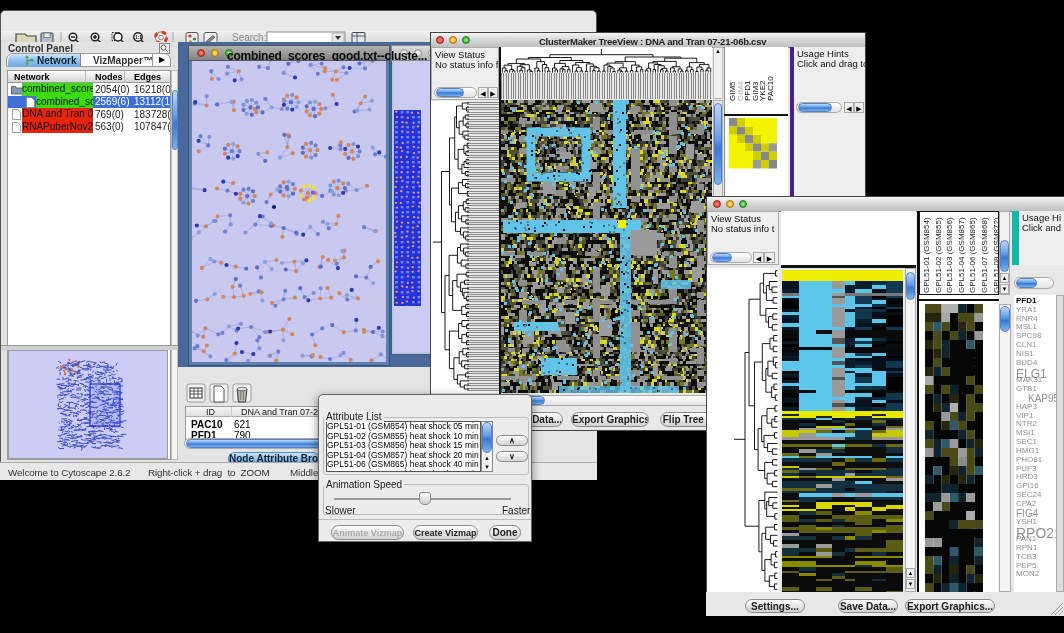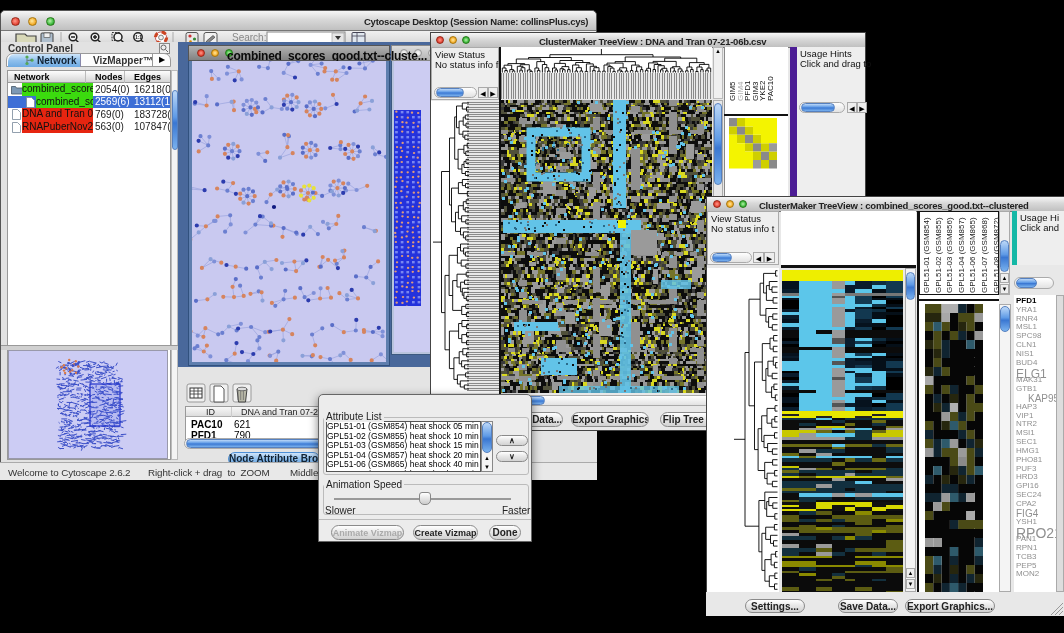--- a/index.html
+++ b/index.html
@@ -12,26 +12,20 @@
 .small .tl{width:8px;height:8px}
 .wtitle{font-weight:bold;color:#222;white-space:nowrap;letter-spacing:-0.25px}
 .btn{position:absolute;background:linear-gradient(#fff,#e8e8e8 45%,#d2d2d2);border:1px solid #8a8a8a;border-radius:9px;text-align:center;font-size:10px;font-weight:bold;color:#222;line-height:13px;white-space:nowrap;overflow:hidden}
 .aquathumb{position:absolute;border-radius:5px;background:linear-gradient(#bcd8f8,#5e9ae6 45%,#3a77d2 55%,#7ab2ee);border:1px solid #5580c0}
 .sbtrack{position:absolute;background:linear-gradient(#fff,#e2e2e2);border:1px solid #aaa;border-radius:6px}
 .panel-txt{font-size:9.5px;color:#111;line-height:10px;white-space:nowrap}
 .rot{position:absolute;font-size:8px;color:#222;white-space:nowrap;transform:rotate(-90deg);transform-origin:left bottom}
 svg{position:absolute}
 </style></head><body>
 <div class="abs" style="left:0;top:10px;width:597px;height:470px;background:#e8e8e8;border:1px solid #555;border-radius:5px 5px 0 0">
-    <div class="titlebar abs" style="left:0;top:0;width:595px;height:20px;border-radius:5px 5px 0 0;overflow:hidden">
-      <div class="tl r" style="left:10px;top:6px"></div>
-      <div class="tl y" style="left:27px;top:6px"></div>
-      <div class="tl g" style="left:45px;top:6px"></div>
-      <div class="wtitle abs" style="left:363px;top:5px;font-size:9.5px">Cytoscape Desktop (Session Name: collinsPlus.cys)</div>
-    </div>
     <div class="abs" style="left:0;top:20px;width:595px;height:14px;background:linear-gradient(#f0f0f0,#d6d6d6)">
       <svg width="380" height="14" style="left:0;top:0" viewBox="0 0 380 14">
 <path d="M15 3h9l2 2h9v8H15z" fill="#d8d8b8" stroke="#444" stroke-width="1.2"></path>
 <rect x="40" y="2" width="12" height="11" fill="#aebecd" stroke="#444" rx="1"></rect>
         <rect x="43" y="2" width="6" height="4.5" fill="#eee" stroke="#444" stroke-width="0.6"></rect>
 <line x1="60" y1="1" x2="60" y2="13" stroke="#aaa"></line>
 <g stroke="#222" fill="none" stroke-width="1.5">
           <circle cx="72" cy="6" r="3.8" fill="#f4f4f4"></circle>
           <line x1="75" y1="9" x2="79" y2="13"></line>
           <line x1="70" y1="6" x2="74" y2="6"></line>
@@ -467,21 +461,21 @@
     <path fill="#cfcf00" d="M8 0h8v8.4h-8zM0 8.4h8v8.4h-8zM16 8.4h8v8.4h-8zM8 16.8h8v8.4h-8zM24 16.8h8v8.4h-8zM16 25.2h8v8.4h-8zM32 25.2h8v8.4h-8zM24 33.6h8v8.4h-8zM40 33.6h8v8.4h-8zM32 42h8v8.4h-8z"></path>
     <path fill="#f4f400" d="M16 0h8v8.4h-8zM24 0h8v8.4h-8zM32 0h8v8.4h-8zM40 0h8v8.4h-8zM24 8.4h8v8.4h-8zM32 8.4h8v8.4h-8zM40 8.4h8v8.4h-8zM0 16.8h8v8.4h-8zM32 16.8h8v8.4h-8zM40 16.8h8v8.4h-8zM0 25.2h8v8.4h-8zM8 25.2h8v8.4h-8zM0 33.6h8v8.4h-8zM8 33.6h8v8.4h-8zM16 33.6h8v8.4h-8zM0 42h8v8.4h-8zM8 42h8v8.4h-8zM16 42h8v8.4h-8z"></path>
     <path fill="#9a9a9a" d="M40 25.2h8v8.4h-8zM24 42h8v8.4h-8z"></path>
   </svg>
 <div class="abs" style="left:792px;top:117.0px;font-size:8px;color:#111">GIM5</div>
 <div class="abs" style="left:792px;top:125.4px;font-size:8px;color:#111">GIM4</div>
 <div class="abs" style="left:792px;top:133.8px;font-size:8px;color:#111">PFD1</div>
 <div class="abs" style="left:792px;top:142.2px;font-size:8px;color:#999">GIM3</div>
 <div class="abs" style="left:792px;top:150.6px;font-size:8px;color:#111">YKE2</div>
 <div class="abs" style="left:792px;top:159.0px;font-size:8px;color:#111">PAC10</div>
-<div class="abs" style="left:790px;top:47px;width:75px;height:149px;background:#eee;border-left:7px solid #4c1d95">
+<div class="abs" style="left:790px;top:47px;width:75px;height:149px;background:#eee;border-left:4px solid #4c1d95">
     <div class="panel-txt abs" style="left:3px;top:2px">Usage Hints<br>Click and drag to</div>
     <div class="sbtrack" style="left:2px;top:55px;width:46px;height:11px"></div>
     <div class="aquathumb" style="left:4px;top:56px;width:34px;height:9px"></div>
     <div class="abs" style="left:50px;top:55px;width:10px;height:11px;background:#eee;border:1px solid #aaa;font-size:7px;text-align:center;line-height:11px">◀</div>
     <div class="abs" style="left:60px;top:55px;width:10px;height:11px;background:#eee;border:1px solid #aaa;font-size:7px;text-align:center;line-height:11px">▶</div>
   </div>
 <div class="abs" style="left:431px;top:101px;width:68px;height:292px;background:#fff;overflow:hidden">
     <div class="abs" style="left:36px;top:0;width:32px;height:290px;background:repeating-linear-gradient(0deg,#8a8a8a 0 1px,#e8e8e8 1px 2.4px)"></div>
     <svg width="40" height="290" style="left:0;top:0" viewBox="0 0 40 290">
       <path stroke="#000" stroke-width="0.9" fill="none" d="M35.5 6.0L35.5 10.1M35.5 6.0L38.0 6.0M35.5 10.1L38.0 10.1M31.3 2.0L31.3 8.1M31.3 2.0L38.0 2.0M31.3 8.1L35.5 8.1M34.3 14.1L34.3 18.1M34.3 14.1L38.0 14.1M34.3 18.1L38.0 18.1M35.0 22.2L35.0 26.2M35.0 22.2L38.0 22.2M35.0 26.2L38.0 26.2M32.2 16.1L32.2 24.2M32.2 16.1L34.3 16.1M32.2 24.2L35.0 24.2M33.8 34.2L33.8 38.3M33.8 34.2L38.0 34.2M33.8 38.3L38.0 38.3M31.9 30.2L31.9 36.2M31.9 30.2L38.0 30.2M31.9 36.2L33.8 36.2M28.1 20.1L28.1 33.2M28.1 20.1L32.2 20.1M28.1 33.2L31.9 33.2M25.5 5.0L25.5 26.7M25.5 5.0L31.3 5.0M25.5 26.7L28.1 26.7M36.2 42.3L36.2 46.3M36.2 42.3L38.0 42.3M36.2 46.3L38.0 46.3M34.8 50.3L34.8 54.4M34.8 50.3L38.0 50.3M34.8 54.4L38.0 54.4M32.9 44.3L32.9 52.4M32.9 44.3L36.2 44.3M32.9 52.4L34.8 52.4M35.0 58.4L35.0 62.4M35.0 58.4L38.0 58.4M35.0 62.4L38.0 62.4M33.0 60.4L33.0 66.5M33.0 60.4L35.0 60.4M33.0 66.5L38.0 66.5M34.4 70.5L34.4 74.5M34.4 70.5L38.0 70.5M34.4 74.5L38.0 74.5M30.9 63.4L30.9 72.5M30.9 63.4L33.0 63.4M30.9 72.5L34.4 72.5M27.1 48.3L27.1 68.0M27.1 48.3L32.9 48.3M27.1 68.0L30.9 68.0M23.7 15.9L23.7 58.2M23.7 15.9L25.5 15.9M23.7 58.2L27.1 58.2M34.5 82.6L34.5 86.6M34.5 82.6L38.0 82.6M34.5 86.6L38.0 86.6M31.4 78.5L31.4 84.6M31.4 78.5L38.0 78.5M31.4 84.6L34.5 84.6M36.3 90.6L36.3 94.7M36.3 90.6L38.0 90.6M36.3 94.7L38.0 94.7M27.4 81.6L27.4 92.6M27.4 81.6L31.4 81.6M27.4 92.6L36.3 92.6M35.2 98.7L35.2 102.7M35.2 98.7L38.0 98.7M35.2 102.7L38.0 102.7M34.2 106.7L34.2 110.8M34.2 106.7L38.0 106.7M34.2 110.8L38.0 110.8M32.3 100.7L32.3 108.8M32.3 100.7L35.2 100.7M32.3 108.8L34.2 108.8M34.8 118.8L34.8 122.8M34.8 118.8L38.0 118.8M34.8 122.8L38.0 122.8M30.6 114.8L30.6 120.8M30.6 114.8L38.0 114.8M30.6 120.8L34.8 120.8M27.4 104.7L27.4 117.8M27.4 104.7L32.3 104.7M27.4 117.8L30.6 117.8M34.7 134.9L34.7 139.0M34.7 134.9L38.0 134.9M34.7 139.0L38.0 139.0M32.4 130.9L32.4 136.9M32.4 130.9L38.0 130.9M32.4 136.9L34.7 136.9M29.5 126.9L29.5 133.9M29.5 126.9L38.0 126.9M29.5 133.9L32.4 133.9M24.5 111.3L24.5 130.4M24.5 111.3L27.4 111.3M24.5 130.4L29.5 130.4M20.5 87.1L20.5 120.8M20.5 87.1L27.4 87.1M20.5 120.8L24.5 120.8M18.5 37.0L18.5 104.0M18.5 37.0L23.7 37.0M18.5 104.0L20.5 104.0M34.4 151.0L34.4 155.1M34.4 151.0L38.0 151.0M34.4 155.1L38.0 155.1M32.6 147.0L32.6 153.1M32.6 147.0L38.0 147.0M32.6 153.1L34.4 153.1M29.5 143.0L29.5 150.0M29.5 143.0L38.0 143.0M29.5 150.0L32.6 150.0M34.9 163.1L34.9 167.2M34.9 163.1L38.0 163.1M34.9 167.2L38.0 167.2M30.2 159.1L30.2 165.1M30.2 159.1L38.0 159.1M30.2 165.1L34.9 165.1M26.4 146.5L26.4 162.1M26.4 146.5L29.5 146.5M26.4 162.1L30.2 162.1M35.2 171.2L35.2 175.2M35.2 171.2L38.0 171.2M35.2 175.2L38.0 175.2M33.5 179.2L33.5 183.3M33.5 179.2L38.0 179.2M33.5 183.3L38.0 183.3M35.3 195.3L35.3 199.4M35.3 195.3L38.0 195.3M35.3 199.4L38.0 199.4M32.9 191.3L32.9 197.4M32.9 191.3L38.0 191.3M32.9 197.4L35.3 197.4M31.3 187.3L31.3 194.3M31.3 187.3L38.0 187.3M31.3 194.3L32.9 194.3M29.6 181.2L29.6 190.8M29.6 181.2L33.5 181.2M29.6 190.8L31.3 190.8M26.0 173.2L26.0 186.0M26.0 173.2L35.2 173.2M26.0 186.0L29.6 186.0M34.8 203.4L34.8 207.4M34.8 203.4L38.0 203.4M34.8 207.4L38.0 207.4M35.4 211.5L35.4 215.5M35.4 211.5L38.0 211.5M35.4 215.5L38.0 215.5M30.7 205.4L30.7 213.5M30.7 205.4L34.8 205.4M30.7 213.5L35.4 213.5M21.7 179.6L21.7 209.4M21.7 179.6L26.0 179.6M21.7 209.4L30.7 209.4M18.1 154.3L18.1 194.5M18.1 154.3L26.4 154.3M18.1 194.5L21.7 194.5M35.6 223.5L35.6 227.6M35.6 223.5L38.0 223.5M35.6 227.6L38.0 227.6M30.9 219.5L30.9 225.6M30.9 219.5L38.0 219.5M30.9 225.6L35.6 225.6M35.5 231.6L35.5 235.6M35.5 231.6L38.0 231.6M35.5 235.6L38.0 235.6M35.5 239.7L35.5 243.7M35.5 239.7L38.0 239.7M35.5 243.7L38.0 243.7M30.8 233.6L30.8 241.7M30.8 233.6L35.5 233.6M30.8 241.7L35.5 241.7M27.6 222.5L27.6 237.6M27.6 222.5L30.9 222.5M27.6 237.6L30.8 237.6M35.6 251.7L35.6 255.8M35.6 251.7L38.0 251.7M35.6 255.8L38.0 255.8M31.8 247.7L31.8 253.8M31.8 247.7L38.0 247.7M31.8 253.8L35.6 253.8M33.6 263.8L33.6 267.8M33.6 263.8L38.0 263.8M33.6 267.8L38.0 267.8M30.6 259.8L30.6 265.8M30.6 259.8L38.0 259.8M30.6 265.8L33.6 265.8M28.2 250.7L28.2 262.8M28.2 250.7L31.8 250.7M28.2 262.8L30.6 262.8M34.6 271.9L34.6 275.9M34.6 271.9L38.0 271.9M34.6 275.9L38.0 275.9M33.3 284.0L33.3 288.0M33.3 284.0L38.0 284.0M33.3 288.0L38.0 288.0M29.3 279.9L29.3 286.0M29.3 279.9L38.0 279.9M29.3 286.0L33.3 286.0M26.4 273.9L26.4 283.0M26.4 273.9L34.6 273.9M26.4 283.0L29.3 283.0M22.9 256.8L22.9 278.4M22.9 256.8L28.2 256.8M22.9 278.4L26.4 278.4M18.4 230.1L18.4 267.6M18.4 230.1L27.6 230.1M18.4 267.6L22.9 267.6M14.0 174.4L14.0 248.8M14.0 174.4L18.1 174.4M14.0 248.8L18.4 248.8M10.5 70.5L10.5 211.6M10.5 70.5L18.5 70.5M10.5 211.6L14.0 211.6M2.0 141.1L10.5 141.1"></path>
@@ -517,21 +511,20 @@
 <div class="sbtrack" style="left:501px;top:395px;width:210px;height:11px"></div>
 <div class="aquathumb" style="left:503px;top:396px;width:42px;height:9px"></div>
 <div class="btn" style="left:505px;top:412px;width:58px;height:15px">Save Data...</div>
 <div class="btn" style="left:571px;top:412px;width:78px;height:15px">Export Graphics...</div>
 <div class="btn" style="left:660px;top:412px;width:80px;height:15px">Flip Tree Nodes</div>
 <div class="abs" style="left:706px;top:196px;width:358px;height:420px;background:#e8e8e8;border:1px solid #444;border-right:none">
     <div class="titlebar abs small" style="left:0;top:0;width:358px;height:15px">
       <div class="tl r" style="left:6px;top:3px"></div>
       <div class="tl y" style="left:19px;top:3px"></div>
       <div class="tl g" style="left:32px;top:3px"></div>
-      <div class="wtitle abs" style="left:52px;top:2.5px;font-size:9.5px">ClusterMaker TreeView : combined_scores_good.txt--clustered</div>
     </div>
   </div>
 <div class="abs" style="left:707px;top:211px;width:72px;height:54px;background:#eee;border:1px solid #aaa">
     <div class="panel-txt abs" style="left:3px;top:2px">View Status<br>No status info t</div>
     <div class="sbtrack" style="left:2px;top:40px;width:42px;height:11px"></div>
     <div class="aquathumb" style="left:4px;top:41px;width:20px;height:9px"></div>
     <div class="abs" style="left:45px;top:40px;width:11px;height:11px;background:#eee;border:1px solid #aaa;font-size:7px;text-align:center;line-height:11px">◀</div>
     <div class="abs" style="left:56px;top:40px;width:11px;height:11px;background:#eee;border:1px solid #aaa;font-size:7px;text-align:center;line-height:11px">▶</div>
   </div>
 <div class="abs" style="left:781px;top:211px;width:135px;height:57px;background:#fff;border-bottom:3px solid #111"></div>
@@ -542,21 +535,21 @@
     <div class="rot" style="left:35.2px;top:73px">GPL51-03 (GSM856)</div>
     <div class="rot" style="left:46.8px;top:73px">GPL51-04 (GSM857)</div>
     <div class="rot" style="left:58.4px;top:73px">GPL51-06 (GSM865)</div>
     <div class="rot" style="left:70.0px;top:73px">GPL51-07 (GSM868)</div>
     <div class="rot" style="left:81.6px;top:73px">GPL51-08 (GSM872)</div>
   </div>
 <div class="abs" style="left:999px;top:211px;width:11px;height:84px;background:#f0f0f0;border:1px solid #aaa"></div>
 <div class="aquathumb" style="left:1000px;top:240px;width:9px;height:32px"></div>
 <div class="abs" style="left:1000px;top:273px;width:9px;height:10px;background:#eee;border:1px solid #aaa;font-size:6px;text-align:center;line-height:9px">▲</div>
 <div class="abs" style="left:1000px;top:284px;width:9px;height:10px;background:#eee;border:1px solid #aaa;font-size:6px;text-align:center;line-height:9px">▼</div>
-<div class="abs" style="left:1012px;top:211px;width:52px;height:54px;background:#eee;border-left:5px solid #14b8a6">
+<div class="abs" style="left:1012px;top:211px;width:52px;height:54px;background:#eee;border-left:7px solid #14b8a6">
     <div class="panel-txt abs" style="left:3px;top:2px">Usage Hi<br>Click and</div>
   </div>
 <div class="sbtrack" style="left:1014px;top:277px;width:40px;height:12px"></div>
 <div class="aquathumb" style="left:1016px;top:278px;width:21px;height:10px"></div>
 <div class="abs" style="left:707px;top:268px;width:72px;height:324px;background:#fff;overflow:hidden">
     <svg width="47" height="324" style="left:25px;top:0" viewBox="0 0 47 324">
       <path stroke="#000" stroke-width="0.9" fill="none" d="M43.6 2.7L43.6 8.1M43.6 2.7L45.5 2.7M43.6 8.1L45.5 8.1M40.0 18.9L40.0 24.3M40.0 18.9L45.5 18.9M40.0 24.3L45.5 24.3M37.3 13.5L37.3 21.6M37.3 13.5L45.5 13.5M37.3 21.6L40.0 21.6M41.1 29.7L41.1 35.1M41.1 29.7L45.5 29.7M41.1 35.1L45.5 35.1M34.4 17.6L34.4 32.4M34.4 17.6L37.3 17.6M34.4 32.4L41.1 32.4M31.6 5.4L31.6 25.0M31.6 5.4L43.6 5.4M31.6 25.0L34.4 25.0M40.8 45.9L40.8 51.3M40.8 45.9L45.5 45.9M40.8 51.3L45.5 51.3M40.3 56.7L40.3 62.1M40.3 56.7L45.5 56.7M40.3 62.1L45.5 62.1M36.6 48.6L36.6 59.4M36.6 48.6L40.8 48.6M36.6 59.4L40.3 59.4M33.9 40.5L33.9 54.0M33.9 40.5L45.5 40.5M33.9 54.0L36.6 54.0M28.1 15.2L28.1 47.2M28.1 15.2L31.6 15.2M28.1 47.2L33.9 47.2M41.6 67.5L41.6 72.9M41.6 67.5L45.5 67.5M41.6 72.9L45.5 72.9M41.3 78.3L41.3 83.7M41.3 78.3L45.5 78.3M41.3 83.7L45.5 83.7M38.0 70.2L38.0 81.0M38.0 70.2L41.6 70.2M38.0 81.0L41.3 81.0M43.6 94.5L43.6 99.9M43.6 94.5L45.5 94.5M43.6 99.9L45.5 99.9M41.3 89.1L41.3 97.2M41.3 89.1L45.5 89.1M41.3 97.2L43.6 97.2M40.2 105.3L40.2 110.7M40.2 105.3L45.5 105.3M40.2 110.7L45.5 110.7M35.9 93.2L35.9 108.0M35.9 93.2L41.3 93.2M35.9 108.0L40.2 108.0M41.9 116.1L41.9 121.5M41.9 116.1L45.5 116.1M41.9 121.5L45.5 121.5M43.3 126.9L43.3 132.3M43.3 126.9L45.5 126.9M43.3 132.3L45.5 132.3M39.6 118.8L39.6 129.6M39.6 118.8L41.9 118.8M39.6 129.6L43.3 129.6M33.9 100.6L33.9 124.2M33.9 100.6L35.9 100.6M33.9 124.2L39.6 124.2M30.3 75.6L30.3 112.4M30.3 75.6L38.0 75.6M30.3 112.4L33.9 112.4M43.0 137.7L43.0 143.1M43.0 137.7L45.5 137.7M43.0 143.1L45.5 143.1M42.8 148.5L42.8 153.9M42.8 148.5L45.5 148.5M42.8 153.9L45.5 153.9M39.8 151.2L39.8 159.3M39.8 151.2L42.8 151.2M39.8 159.3L45.5 159.3M35.0 140.4L35.0 155.2M35.0 140.4L43.0 140.4M35.0 155.2L39.8 155.2M42.5 164.7L42.5 170.1M42.5 164.7L45.5 164.7M42.5 170.1L45.5 170.1M40.4 180.9L40.4 186.3M40.4 180.9L45.5 180.9M40.4 186.3L45.5 186.3M35.6 175.5L35.6 183.6M35.6 175.5L45.5 175.5M35.6 183.6L40.4 183.6M32.0 167.4L32.0 179.6M32.0 167.4L42.5 167.4M32.0 179.6L35.6 179.6M29.7 147.8L29.7 173.5M29.7 147.8L35.0 147.8M29.7 173.5L32.0 173.5M40.6 191.7L40.6 197.1M40.6 191.7L45.5 191.7M40.6 197.1L45.5 197.1M42.6 202.5L42.6 207.9M42.6 202.5L45.5 202.5M42.6 207.9L45.5 207.9M40.4 213.3L40.4 218.7M40.4 213.3L45.5 213.3M40.4 218.7L45.5 218.7M35.1 205.2L35.1 216.0M35.1 205.2L42.6 205.2M35.1 216.0L40.4 216.0M32.7 194.4L32.7 210.6M32.7 194.4L40.6 194.4M32.7 210.6L35.1 210.6M26.1 160.7L26.1 202.5M26.1 160.7L29.7 160.7M26.1 202.5L32.7 202.5M22.5 94.0L22.5 181.6M22.5 94.0L30.3 94.0M22.5 181.6L26.1 181.6M17.0 31.2L17.0 137.8M17.0 31.2L28.1 31.2M17.0 137.8L22.5 137.8M40.8 234.9L40.8 240.3M40.8 234.9L45.5 234.9M40.8 240.3L45.5 240.3M36.8 229.5L36.8 237.6M36.8 229.5L45.5 229.5M36.8 237.6L40.8 237.6M42.8 245.7L42.8 251.1M42.8 245.7L45.5 245.7M42.8 251.1L45.5 251.1M34.7 233.6L34.7 248.4M34.7 233.6L36.8 233.6M34.7 248.4L42.8 248.4M32.8 224.1L32.8 241.0M32.8 224.1L45.5 224.1M32.8 241.0L34.7 241.0M42.4 256.5L42.4 261.9M42.4 256.5L45.5 256.5M42.4 261.9L45.5 261.9M41.5 272.7L41.5 278.1M41.5 272.7L45.5 272.7M41.5 278.1L45.5 278.1M38.5 267.3L38.5 275.4M38.5 267.3L45.5 267.3M38.5 275.4L41.5 275.4M33.7 259.2L33.7 271.4M33.7 259.2L42.4 259.2M33.7 271.4L38.5 271.4M43.6 283.5L43.6 288.9M43.6 283.5L45.5 283.5M43.6 288.9L45.5 288.9M42.4 294.3L42.4 299.7M42.4 294.3L45.5 294.3M42.4 299.7L45.5 299.7M39.1 286.2L39.1 297.0M39.1 286.2L43.6 286.2M39.1 297.0L42.4 297.0M42.8 305.1L42.8 310.5M42.8 305.1L45.5 305.1M42.8 310.5L45.5 310.5M42.5 315.9L42.5 321.3M42.5 315.9L45.5 315.9M42.5 321.3L45.5 321.3M37.3 307.8L37.3 318.6M37.3 307.8L42.8 307.8M37.3 318.6L42.5 318.6M32.9 291.6L32.9 313.2M32.9 291.6L39.1 291.6M32.9 313.2L37.3 313.2M29.9 265.3L29.9 302.4M29.9 265.3L33.7 265.3M29.9 302.4L32.9 302.4M26.9 232.5L26.9 283.8M26.9 232.5L32.8 232.5M26.9 283.8L29.9 283.8M13.0 84.5L13.0 258.2M13.0 84.5L17.0 84.5M13.0 258.2L26.9 258.2M2.0 171.3L13.0 171.3"></path>
     </svg>
   </div>
 <svg width="121" height="322" style="position:absolute;left:782px;top:270px" viewBox="0 0 121 322">

